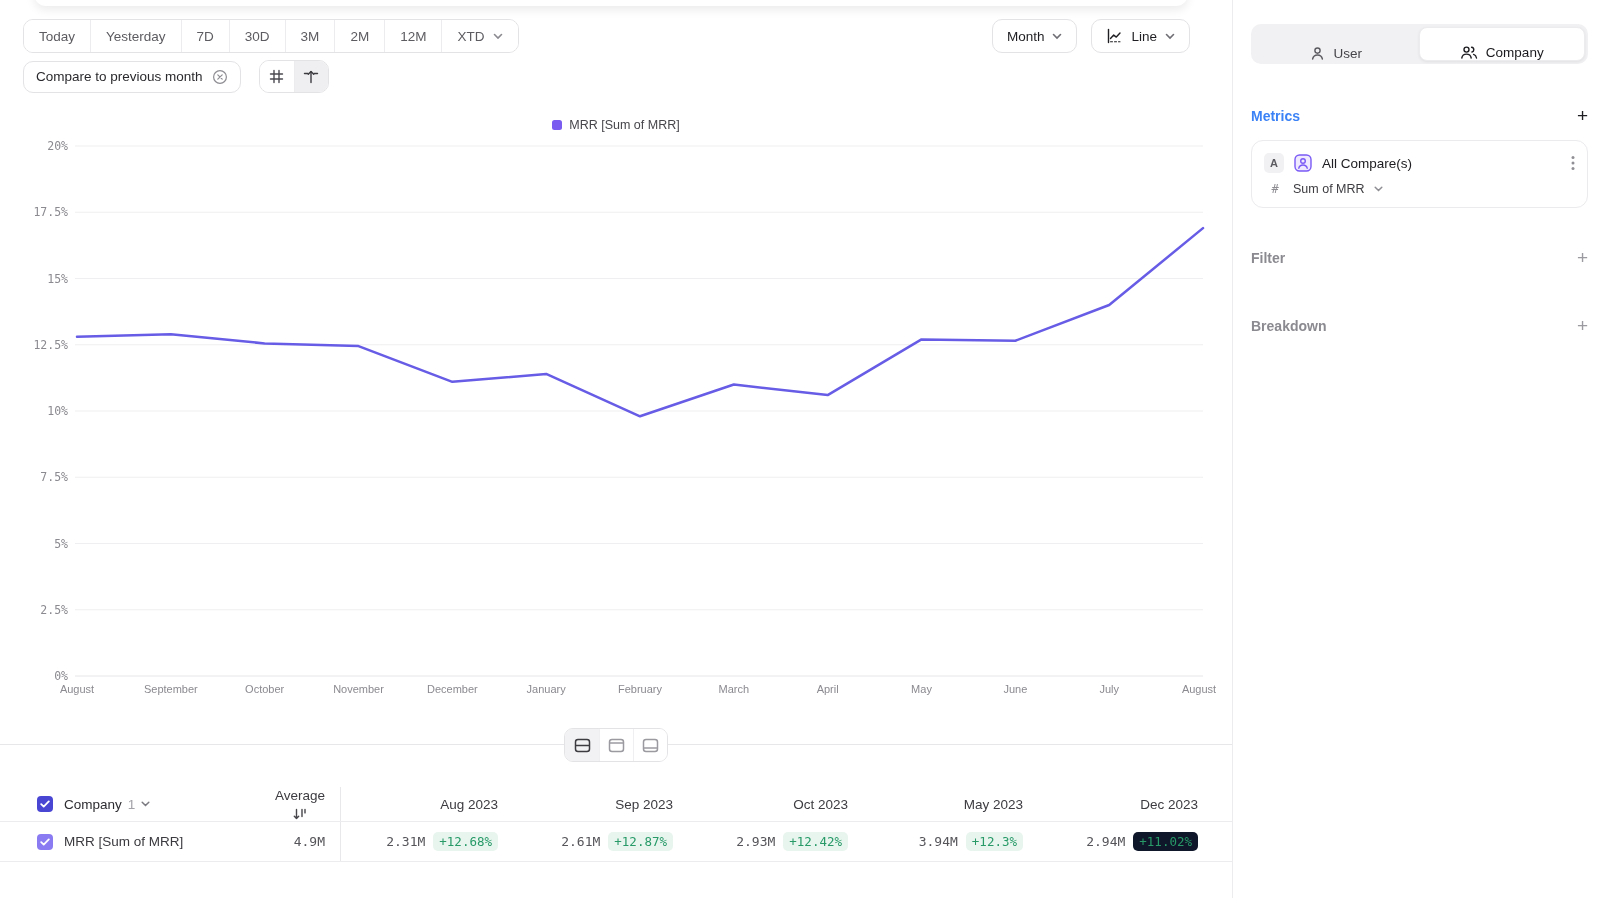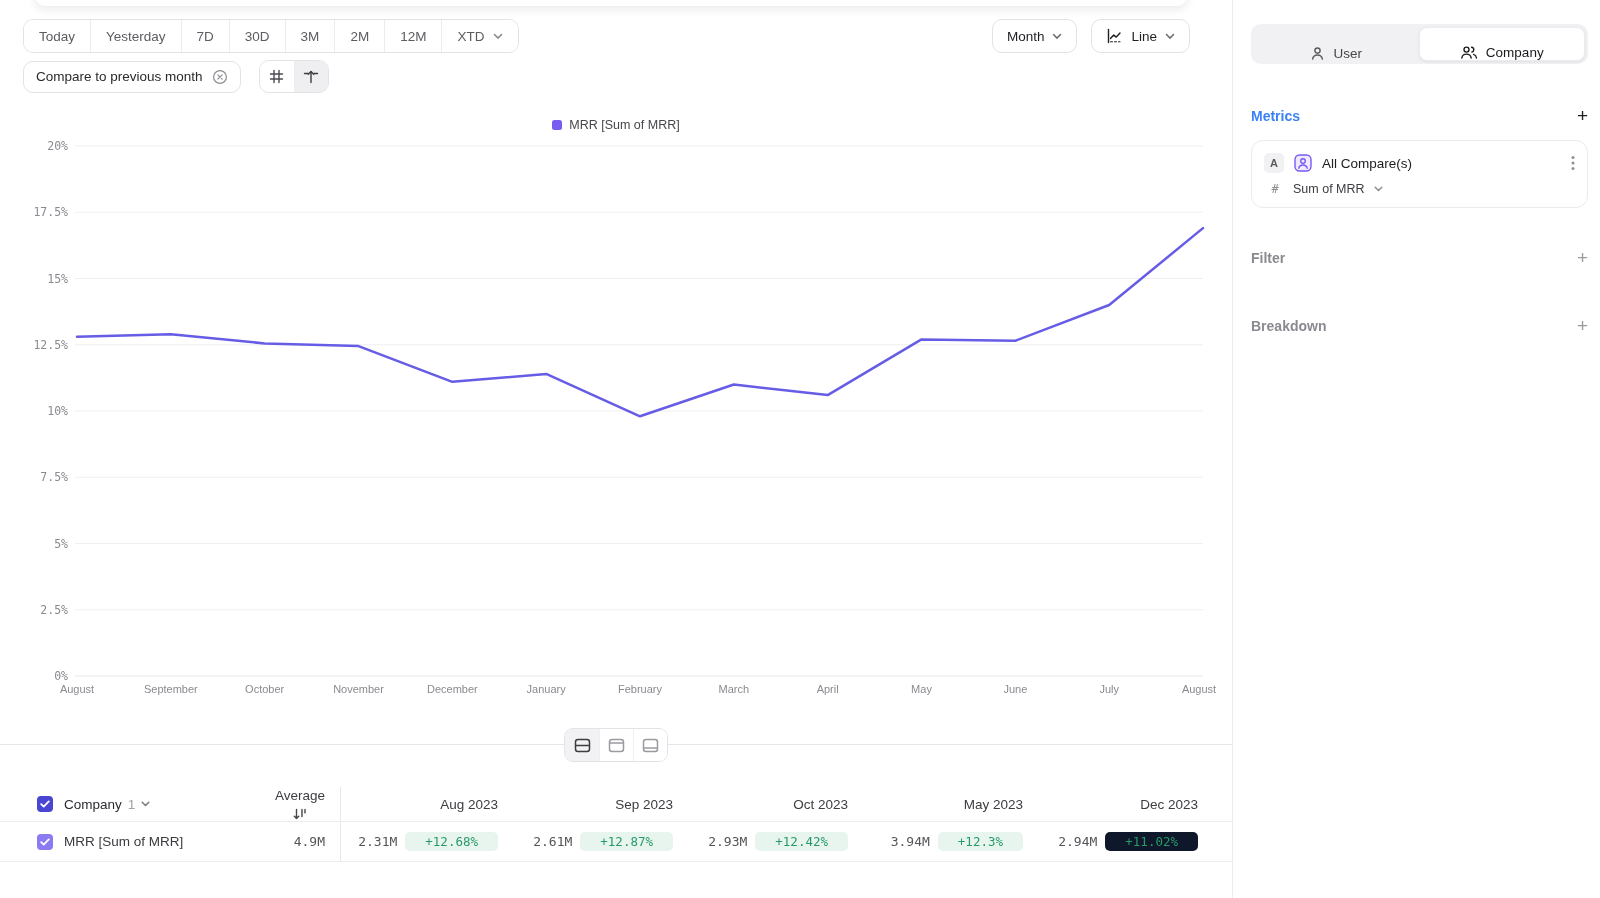--- a/index.html
+++ b/index.html
@@ -68,21 +68,21 @@
   .cb-head { background:#4946d4; }
   .cb-row { background:#8b7bf2; }
   .company-h { display:flex; align-items:center; gap:6px; font-size:13.5px; color:#2c2c31;
                font-weight:500; cursor:pointer; }
   .company-h .count { color:#a2a2a8; font-weight:400; }
   .avg-h { display:flex; align-items:center; gap:5px; font-size:13.5px; color:#3c3c41;
            font-weight:500; cursor:pointer;flex-direction:column; }
   .mono { font-family:"DejaVu Sans Mono", monospace; }
   .val { font-size:13px; color:#55555a; }
   .row-label { font-size:13.5px; color:#3a3a3f; }
-  .delta { font-size:12.5px; padding:2px 20px; border-radius:5px; }
+  .delta { font-size:12.5px; padding:2px 6px; border-radius:5px; }
 
   
   .sidebar { position:absolute; left:1232px; top:0; width:368px; height:898px;
              border-left:1px solid #ececef; background:#fff; padding:24px 12px 0 18px; }
   .toggle-wrap { display:flex; background:#f1f1f3; border-radius:10px; padding:3px; height:40px; }
   .toggle-btn { flex:1; display:flex; align-items:flex-end; justify-content:center; gap:8px;
                 border:none; background:transparent; border-radius:8px; font-size:13.5px;
                 color:#45454a; cursor:pointer; font-family:inherit; }
   .toggle-btn.selected { background:#fff; color:#1b1b1f; font-weight:500;
                          border:1px solid #ececee; box-shadow:0 1px 3px rgba(0,0,0,.07); }

